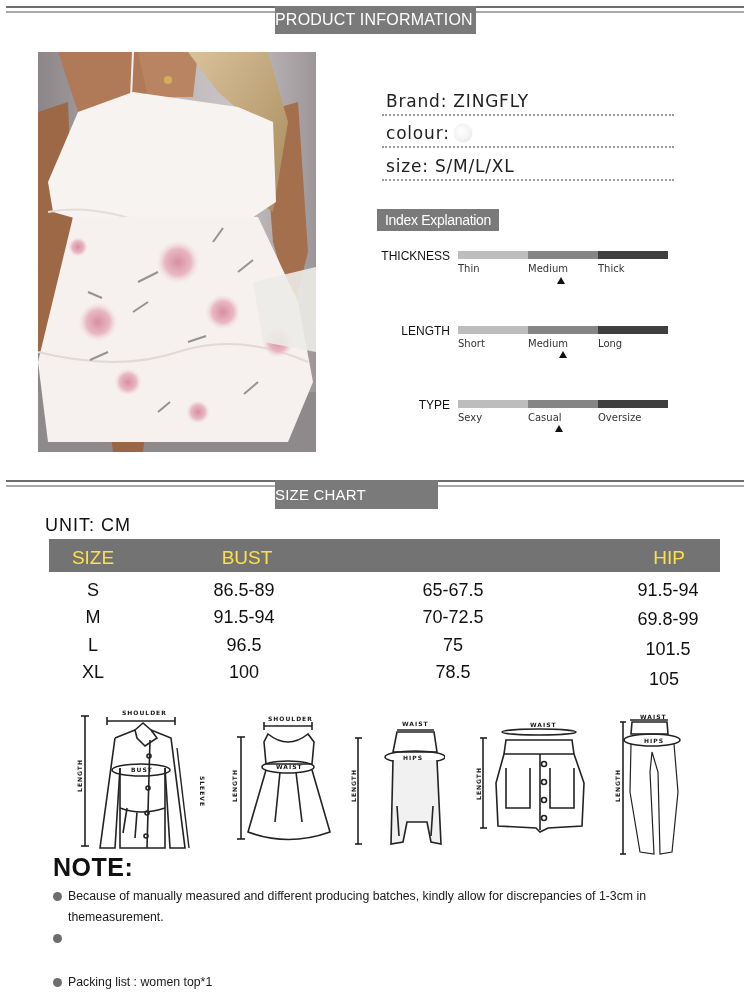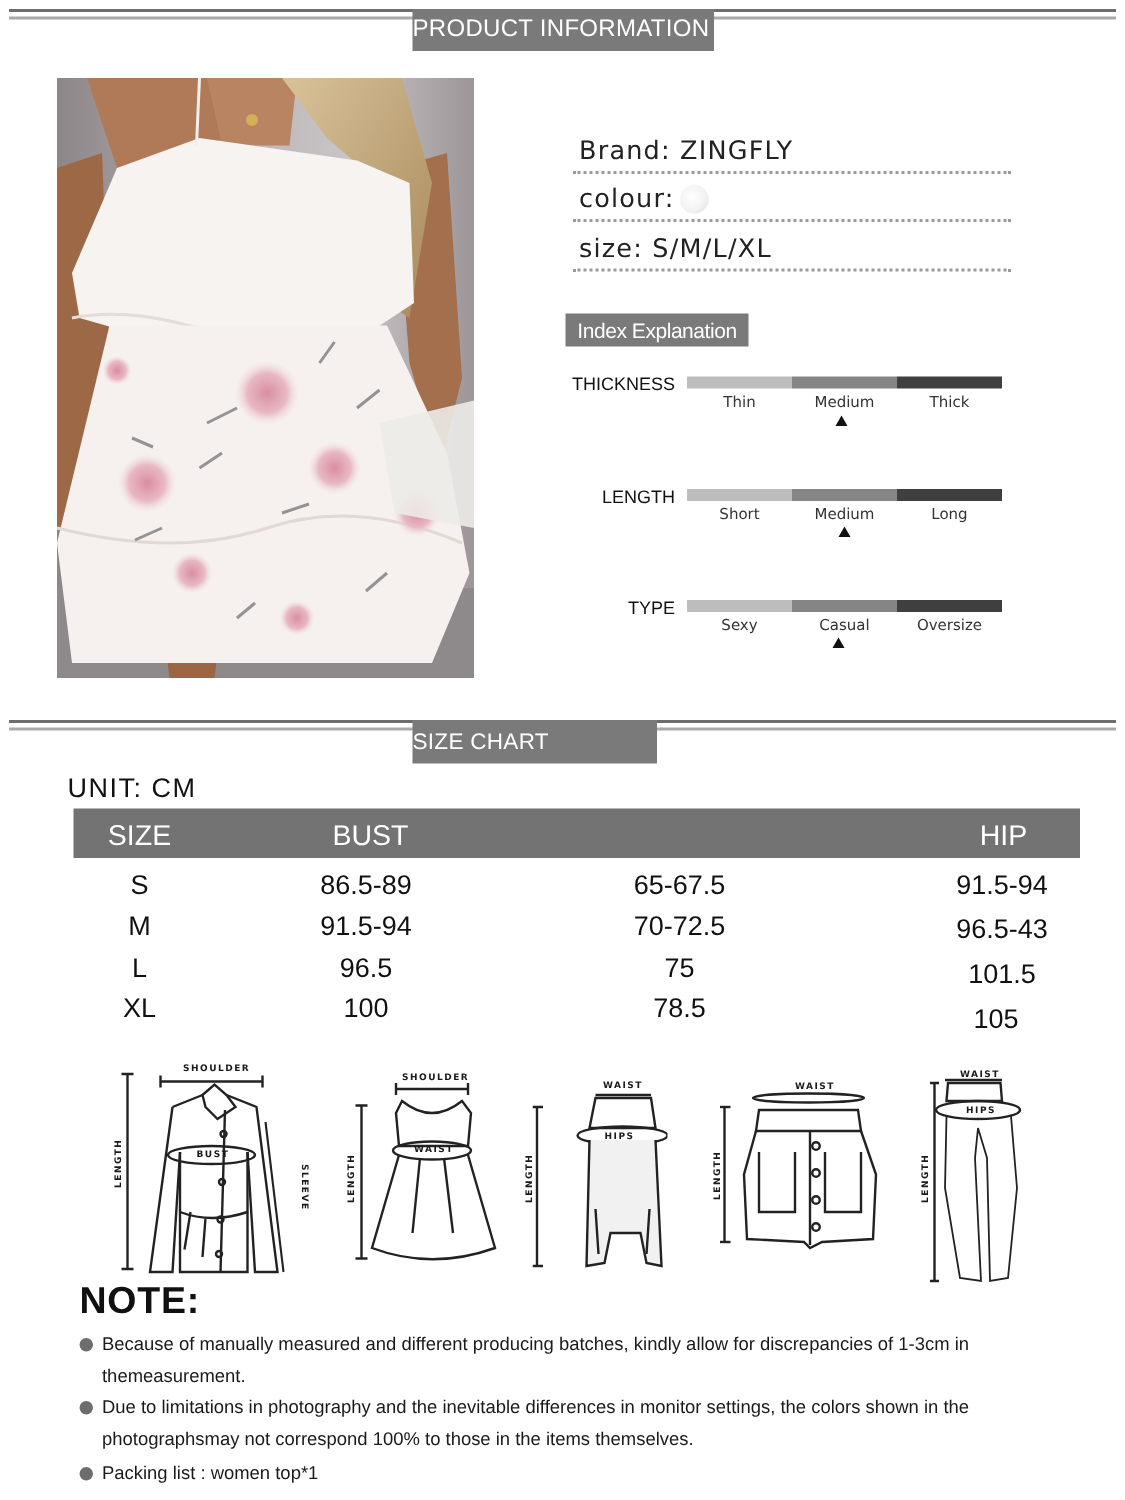--- a/index.html
+++ b/index.html
@@ -27,29 +27,29 @@
             box-shadow: 0 0 1px #c8c8c8; }
   .index-tag { position: absolute; left: 377px; top: 209px; width: 122px; height: 22px;
                background: #7a7a7a; color: #fff; font-family: "Liberation Sans", sans-serif;
                font-size: 14px; line-height: 22px; text-align: center; letter-spacing: -0.3px; }
 
   .idx-label { position: absolute; left: 380px; width: 70px; font-family: "Liberation Sans", sans-serif;
                font-size: 12px; color: #111; text-align: right; }
   .idx-bar { position: absolute; left: 458px; width: 210px; height: 8px; display: flex; }
   .idx-bar div { flex: 1; }
   .idx-opts { position: absolute; left: 458px; width: 210px; display: flex; font-size: 10px; color: #333; }
-  .idx-opts span { flex: 1; text-align: center; font-family: "DejaVu Sans", sans-serif; }
+  .idx-opts span { flex: 1; text-align: left; font-family: "DejaVu Sans", sans-serif; }
   .idx-marker { position: absolute; width: 0; height: 0; border-left: 4px solid transparent;
                 border-right: 4px solid transparent; border-bottom: 7px solid #111; }
 
   
   .unit { position: absolute; left: 45px; top: 515px; font-family: "Liberation Sans", sans-serif;
           font-size: 18px; color: #111; letter-spacing: 1px; }
   .tbl-head { position: absolute; left: 49px; top: 539px; width: 671px; height: 33px; background: #737373;
-              color: #ffffff; font-family: "Liberation Sans", sans-serif; font-size: 19px; }
+              color: #fde047; font-family: "Liberation Sans", sans-serif; font-size: 19px; }
   .tbl-head span, .tbl-row span { position: absolute; transform: translateX(-50%); white-space: nowrap; }
   .tbl-head span { top: 8px; }
   .tbl-row { position: absolute; left: 49px; width: 671px; height: 28px; font-family: "Liberation Sans", sans-serif;
              font-size: 18px; color: #111; }
 
   
   .diag { position: absolute; }
   .diag svg { display: block; }
 
   
@@ -185,21 +185,21 @@
 <div class="tbl-row" style="top:580px;">
   <span style="left:44px;">S</span>
   <span style="left:195px;">86.5-89</span>
   <span style="left:404px;">65-67.5</span>
   <span style="left:619px;">91.5-94</span>
 </div>
 <div class="tbl-row" style="top:607px;">
   <span style="left:44px;">M</span>
   <span style="left:195px;">91.5-94</span>
   <span style="left:404px;">70-72.5</span>
-  <span style="left:619px; top:2px;">96.5-43</span>
+  <span style="left:619px; top:2px;">69.8-99</span>
 </div>
 <div class="tbl-row" style="top:635px;">
   <span style="left:44px;">L</span>
   <span style="left:195px;">96.5</span>
   <span style="left:404px;">75</span>
   <span style="left:619px; top:4px;">101.5</span>
 </div>
 <div class="tbl-row" style="top:662px;">
   <span style="left:44px;">XL</span>
   <span style="left:195px;">100</span>
@@ -302,18 +302,17 @@
 </div>
 
 <div class="note-title">NOTE:</div>
 
 <div class="note-item" style="top:886px;">
   <div class="dot"></div>
   <span>Because of manually measured and different producing batches, kindly allow for discrepancies of 1-3cm in themeasurement.</span>
 </div>
 <div class="note-item" style="top:928px;">
   <div class="dot"></div>
-  <span>Due to limitations in photography and the inevitable differences in monitor settings, the colors shown in the photographsmay not correspond 100% to those in the items themselves.</span>
 </div>
 <div class="note-item" style="top:972px;">
   <div class="dot"></div>
   <span>Packing list : women top*1</span>
 </div>
 
 </body></html>

